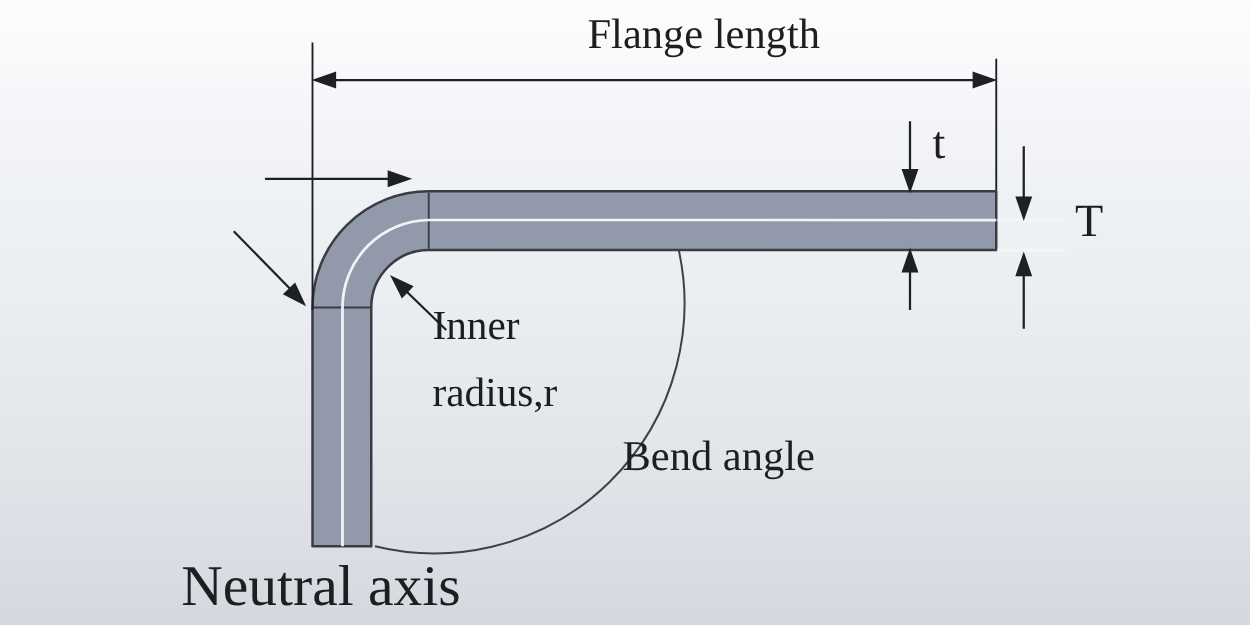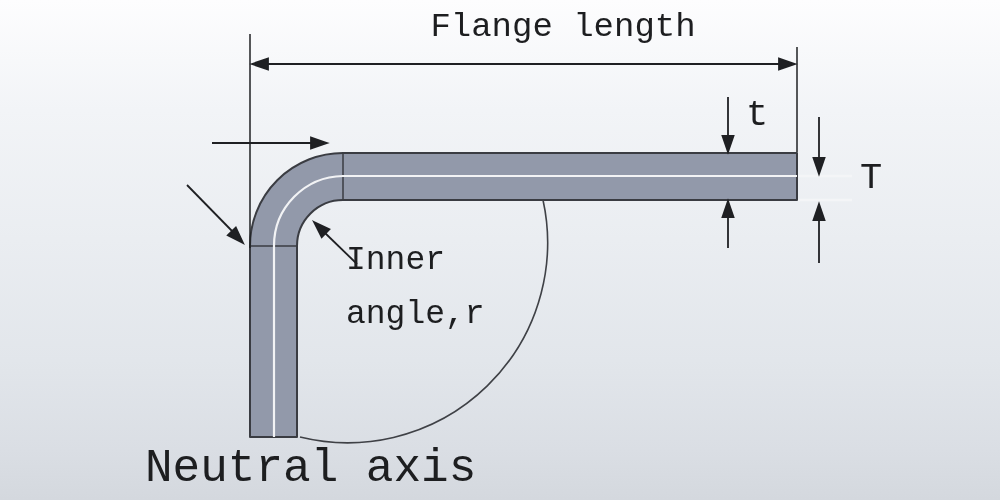--- a/index.html
+++ b/index.html
@@ -1,21 +1,21 @@
 <!DOCTYPE html>
 <html><head>
 <meta charset="utf-8">
 <style>
   html,body{margin:0;padding:0;}
   .canvas{
     position:relative;
     width:1000px;height:500px;
     overflow:hidden;
     background:linear-gradient(180deg,#fdfdfe 0%,#f2f4f7 22%,#eaedf1 48%,#e2e6eb 72%,#dadee4 90%,#d4d8de 100%);
-    font-family:Liberation Mono, monospace;
+    font-family:Liberation Serif, serif;
     color:#1d1e20;
   }
   .canvas svg{position:absolute;left:0;top:0;}
   .lbl{
     position:absolute;
     white-space:nowrap;
     font-size:33px;
     line-height:1.1;
     color:#1d1e20;
     user-select:none;
@@ -79,23 +79,24 @@
       <line x1="819" y1="263" x2="819" y2="218"></line>
       <polygon points="819,204 813.5,220 824.5,220"></polygon>
     </g>
   </svg>
 
   <div class="lbl" style="left:430px;top:9px;width:266px;text-align:center;font-size:34px;">Flange length</div>
 
 
   <div class="lbl two-line" style="left:346px;top:206px;margin-top:28px;">
     <div>Inner</div>
-    <div>angle,r</div>
+    <div>radius,r</div>
   </div>
 
+  <div class="lbl" style="left:498px;top:347px;font-size:34px;">Bend angle</div>
 
   <div class="lbl" style="left:145px;top:444px;font-size:46px;">Neutral axis</div>
 
   <div class="lbl small" style="left:746px;top:95px;">t</div>
 
   <div class="lbl small" style="left:860px;top:158px;">T</div>
 
 </div>
 
 </body></html>

